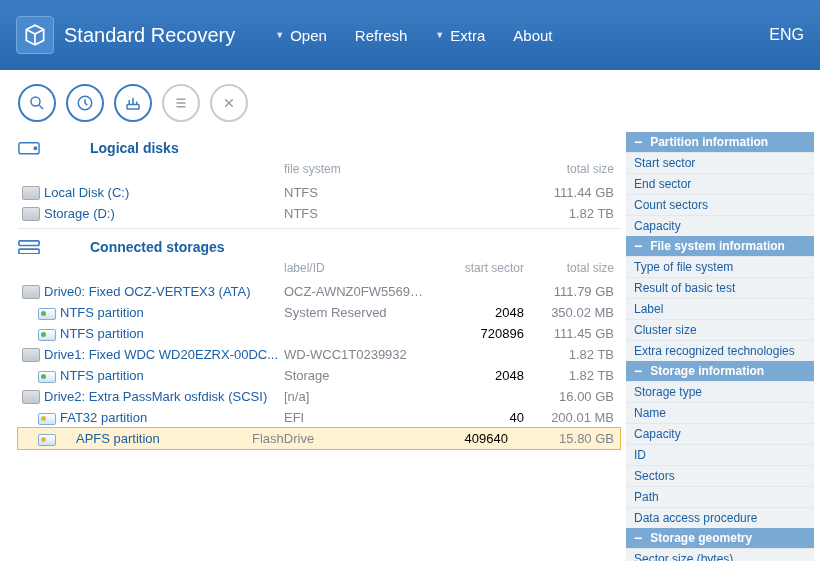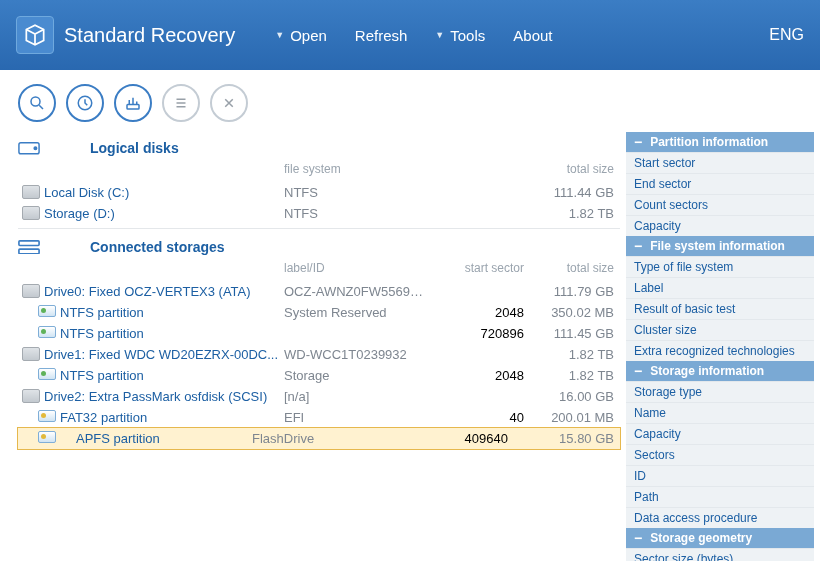--- a/index.html
+++ b/index.html
@@ -25,21 +25,21 @@
 .main { display: flex; padding: 0 6px 0 18px; }
 .listpane { flex: 1; }
 .sidepane { width: 188px; margin-left: 6px; }
 
 
 .sechead { display: flex; align-items:center; color: #1c5fa3; font-size: 14px; font-weight:600; padding: 8px 0 6px; gap: 40px; }
 .sechead .sicon { width: 22px; height: 16px; margin-right: 10px; display:inline-flex; align-items:center; justify-content:center; color:#3b7dc4;}
 .coltitles { display:flex; color:#9aa4ae; font-size:12px; padding:0 6px 6px 0;}
 .coltitles .c1{flex:1;} .coltitles .c2{width:140px; text-align:left;} .coltitles .c3{width:100px; text-align:right;} .coltitles .c4{width:90px; text-align:right;}
 
-.row { display:flex; align-items:flex-start; padding: 3px 6px 3px 0; color: #1c5fa3; height:21px;}
+.row { display:flex; align-items:flex-end; padding: 3px 6px 3px 0; color: #1c5fa3; height:21px;}
 .row .indent0 { width: 26px; display:inline-flex; justify-content:center;}
 .row .indent1 { width: 42px; display:inline-flex; justify-content:flex-end; padding-right:4px;}
 .row .nm { flex:1; white-space:nowrap; overflow:hidden; text-overflow:ellipsis;}
 .row .lbl { width:140px; color:#7e8690; white-space:nowrap; overflow:hidden; text-overflow:ellipsis;}
 .row .ss { width:100px; text-align:right; color:#000000;}
 .row .sz { width:90px; text-align:right; color:#7e8690;}
 .row.drive .nm { color:#1c5fa3; }
 .row.selected { background:#fff2d0; outline: 1px solid #e6b84d; gap: 16px; }
 .diskicon{width:18px;height:14px;display:inline-block;}
 .hdicon{ background:linear-gradient(#dfe3e7,#c3c9cf); border:1px solid #a4aab0; border-radius:2px;}
@@ -67,21 +67,21 @@
   <div class="menu">
     <div class="menu-item">
         <span class="caret">▼</span>
         <span>Open</span>
       </div>
     <div class="menu-item">
         <span>Refresh</span>
       </div>
     <div class="menu-item">
         <span class="caret">▼</span>
-        <span>Tools</span>
+        <span>Extra</span>
       </div>
     <div class="menu-item">
         <span>About</span>
       </div>
   </div>
   <div class="lang">ENG</div>
 </div>
 
 <div class="toolbar">
   <div class="tbtn">
@@ -254,33 +254,33 @@
       </div>
       <div class="sp-item">Start sector</div>
       <div class="sp-item">End sector</div>
       <div class="sp-item">Count sectors</div>
       <div class="sp-item">Capacity</div>
       <div class="sp-head">
         <span class="tg">−</span>
         <span>File system information</span>
       </div>
       <div class="sp-item">Type of file system</div>
+      <div class="sp-item">Result of basic test</div>
       <div class="sp-item">Label</div>
-      <div class="sp-item">Result of basic test</div>
       <div class="sp-item">Cluster size</div>
       <div class="sp-item">Extra recognized technologies</div>
       <div class="sp-head">
         <span class="tg">−</span>
         <span>Storage information</span>
       </div>
       <div class="sp-item">Storage type</div>
       <div class="sp-item">Name</div>
       <div class="sp-item">Capacity</div>
+      <div class="sp-item">ID</div>
       <div class="sp-item">Sectors</div>
-      <div class="sp-item">ID</div>
       <div class="sp-item">Path</div>
       <div class="sp-item">Data access procedure</div>
       <div class="sp-head">
         <span class="tg">−</span>
         <span>Storage geometry</span>
       </div>
       <div class="sp-item">Sector size (bytes)</div>
       <div class="sp-item">Heads</div>
     </div>
 </div>

